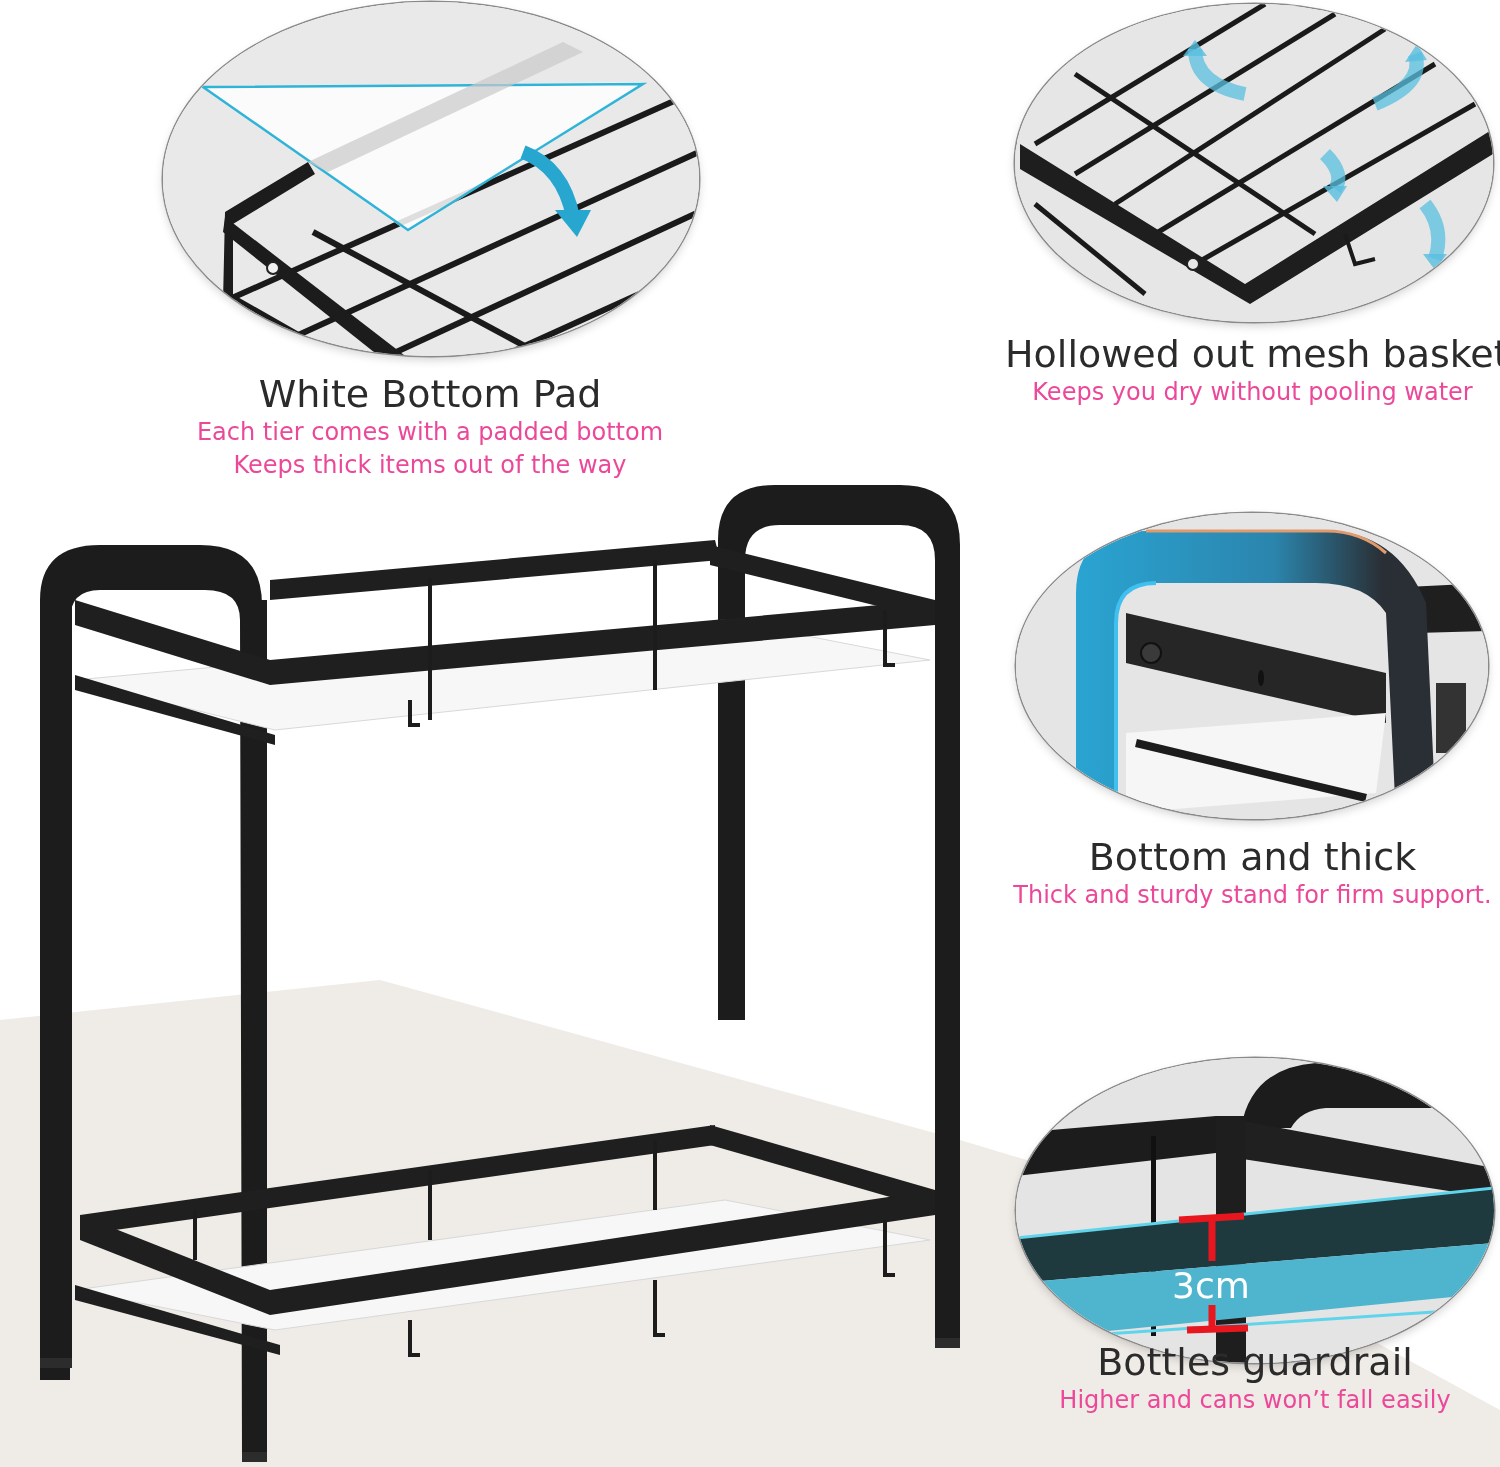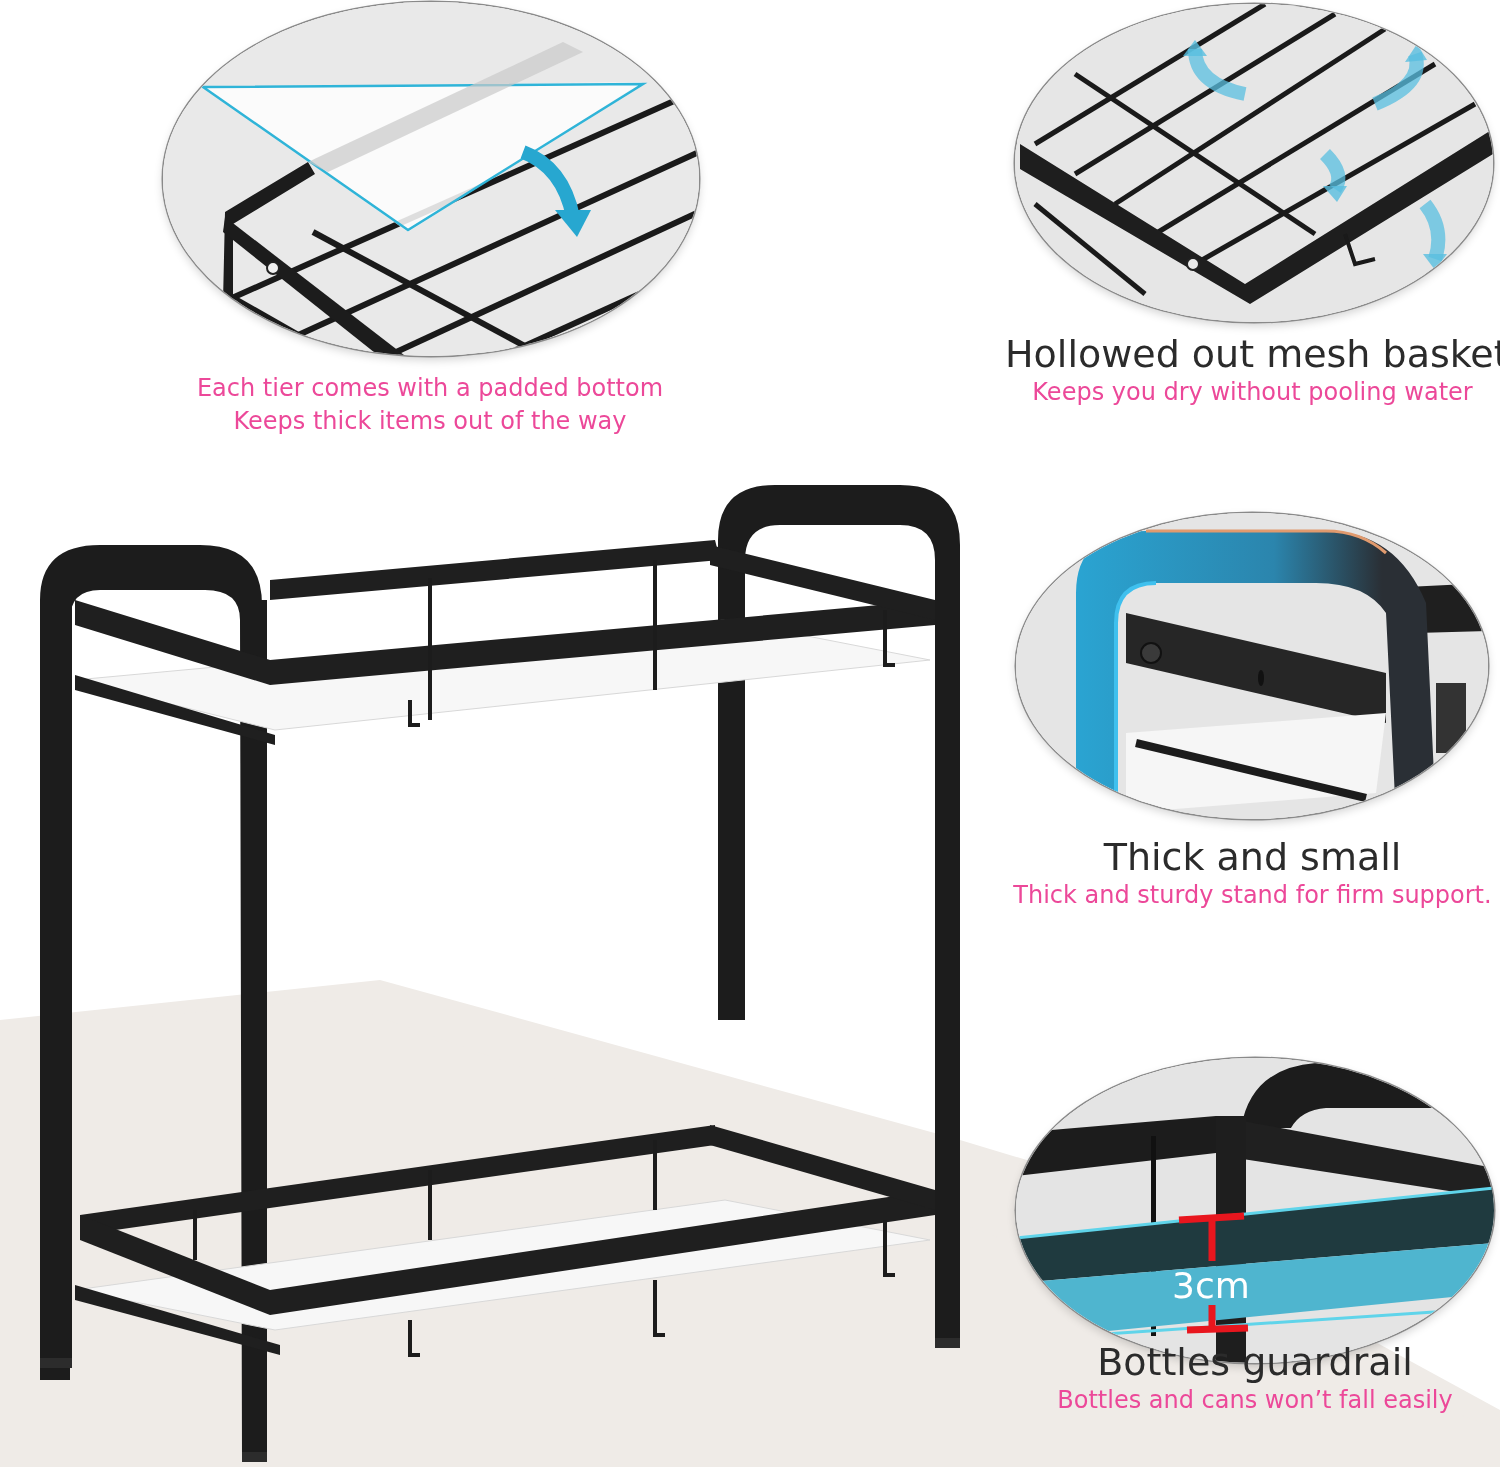--- a/index.html
+++ b/index.html
@@ -49,20 +49,21 @@
 
     <polygon points="40,85 480,80 470,86 245,230 40,85" fill="rgba(250,250,250,0.7)"></polygon>
     <polygon points="40,85 245,228 480,82" fill="rgba(255,255,255,0.55)" stroke="#2fb4d8" stroke-width="2.5"></polygon>
     <polygon points="145,160 400,40 420,50 165,170" fill="#c9c9c9" opacity="0.7"></polygon>
 
     <path d="M360 150 Q 400 165 410 215" stroke="#27a7d0" stroke-width="14" fill="none"></path>
     <polygon points="392,208 428,208 414,235" fill="#27a7d0"></polygon>
   </svg>
 </div>
 <div class="caption" style="left:160px; top:372px; width:540px;">
+  <div class="title">White Bottom Pad</div>
   <div class="sub">Each tier comes with a padded bottom</div>
   <div class="sub">Keeps thick items out of the way</div>
 </div>
 
 <div class="bubble" style="left:1015px; top:4px; width:478px; height:318px;">
   <svg viewBox="0 0 478 318">
     <rect width="478" height="318" fill="#e6e6e6"></rect>
     <g stroke="#1a1a1a" stroke-width="5" fill="none">
       <line x1="20" y1="140" x2="250" y2="0"></line>
       <line x1="60" y1="170" x2="320" y2="10"></line>
@@ -116,21 +117,21 @@
     <polygon points="110,220 370,200 360,280 110,300" fill="#f6f6f6"></polygon>
     <line x1="120" y1="230" x2="350" y2="285" stroke="#1c1c1c" stroke-width="8"></line>
 
     <path d="M60 306 L60 80 Q 60 18 130 18 L310 18 Q 380 18 410 90 L420 306 L380 306 L370 100 Q 350 70 300 70 L140 70 Q 100 70 100 110 L100 306 Z" fill="url(#blueArch)"></path>
     <path d="M130 18 L310 18 Q 345 18 370 40" stroke="#e09a6e" stroke-width="3" fill="none"></path>
     <path d="M100 306 L100 110 Q 100 70 140 70" stroke="#3fc0ee" stroke-width="4" fill="none"></path>
     <rect x="420" y="170" width="30" height="70" fill="#333"></rect>
   </svg>
 </div>
 <div class="caption" style="left:1005px; top:835px; width:495px;">
-  <div class="title">Thick and small</div>
+  <div class="title">Bottom and thick</div>
   <div class="sub">Thick and sturdy stand for firm support.</div>
 </div>
 
 <div class="bubble" style="left:1016px; top:1058px; width:478px; height:305px;">
   <svg viewBox="0 0 478 305">
     <rect width="478" height="305" fill="#e4e4e4"></rect>
 
     <path d="M225 70 Q 235 10 300 5 L478 5 L478 50 L310 50 Q 285 52 275 70 Z" fill="#1c1c1c"></path>
 
     <polygon points="0,75 200,58 200,95 0,118" fill="#1c1c1c"></polygon>
@@ -149,21 +150,21 @@
       <line x1="163" y1="162" x2="228" y2="158"></line>
       <line x1="196" y1="160" x2="196" y2="203"></line>
       <line x1="196" y1="247" x2="196" y2="272"></line>
       <line x1="171" y1="272" x2="232" y2="270"></line>
     </g>
     <text x="195" y="240" text-anchor="middle" font-family="DejaVu Sans, sans-serif" font-size="36" fill="#ffffff">3cm</text>
   </svg>
 </div>
 <div class="caption" style="left:1010px; top:1340px; width:490px;">
   <div class="title">Bottles guardrail</div>
-  <div class="sub">Bottles and cans won’t fall easily</div>
+  <div class="sub">Higher and cans won’t fall easily</div>
 </div>
 
 <div class="rack">
   <svg viewBox="0 470 1000 997">
     <g fill="#1c1c1c">
 
       <path d="M40 1380 L40 600 Q 40 545 100 545 L200 545 Q 262 545 262 605 L262 1460 L242 1460 L240 620 Q 240 590 205 590 L100 590 Q 70 590 70 620 L70 1380 Z"></path>
 
       <path d="M718 1010 L718 540 Q 718 485 775 485 L900 485 Q 960 485 960 545 L960 1345 L935 1345 L935 560 Q 935 525 900 525 L780 525 Q 745 525 745 560 L745 1010 Z"></path>
 

